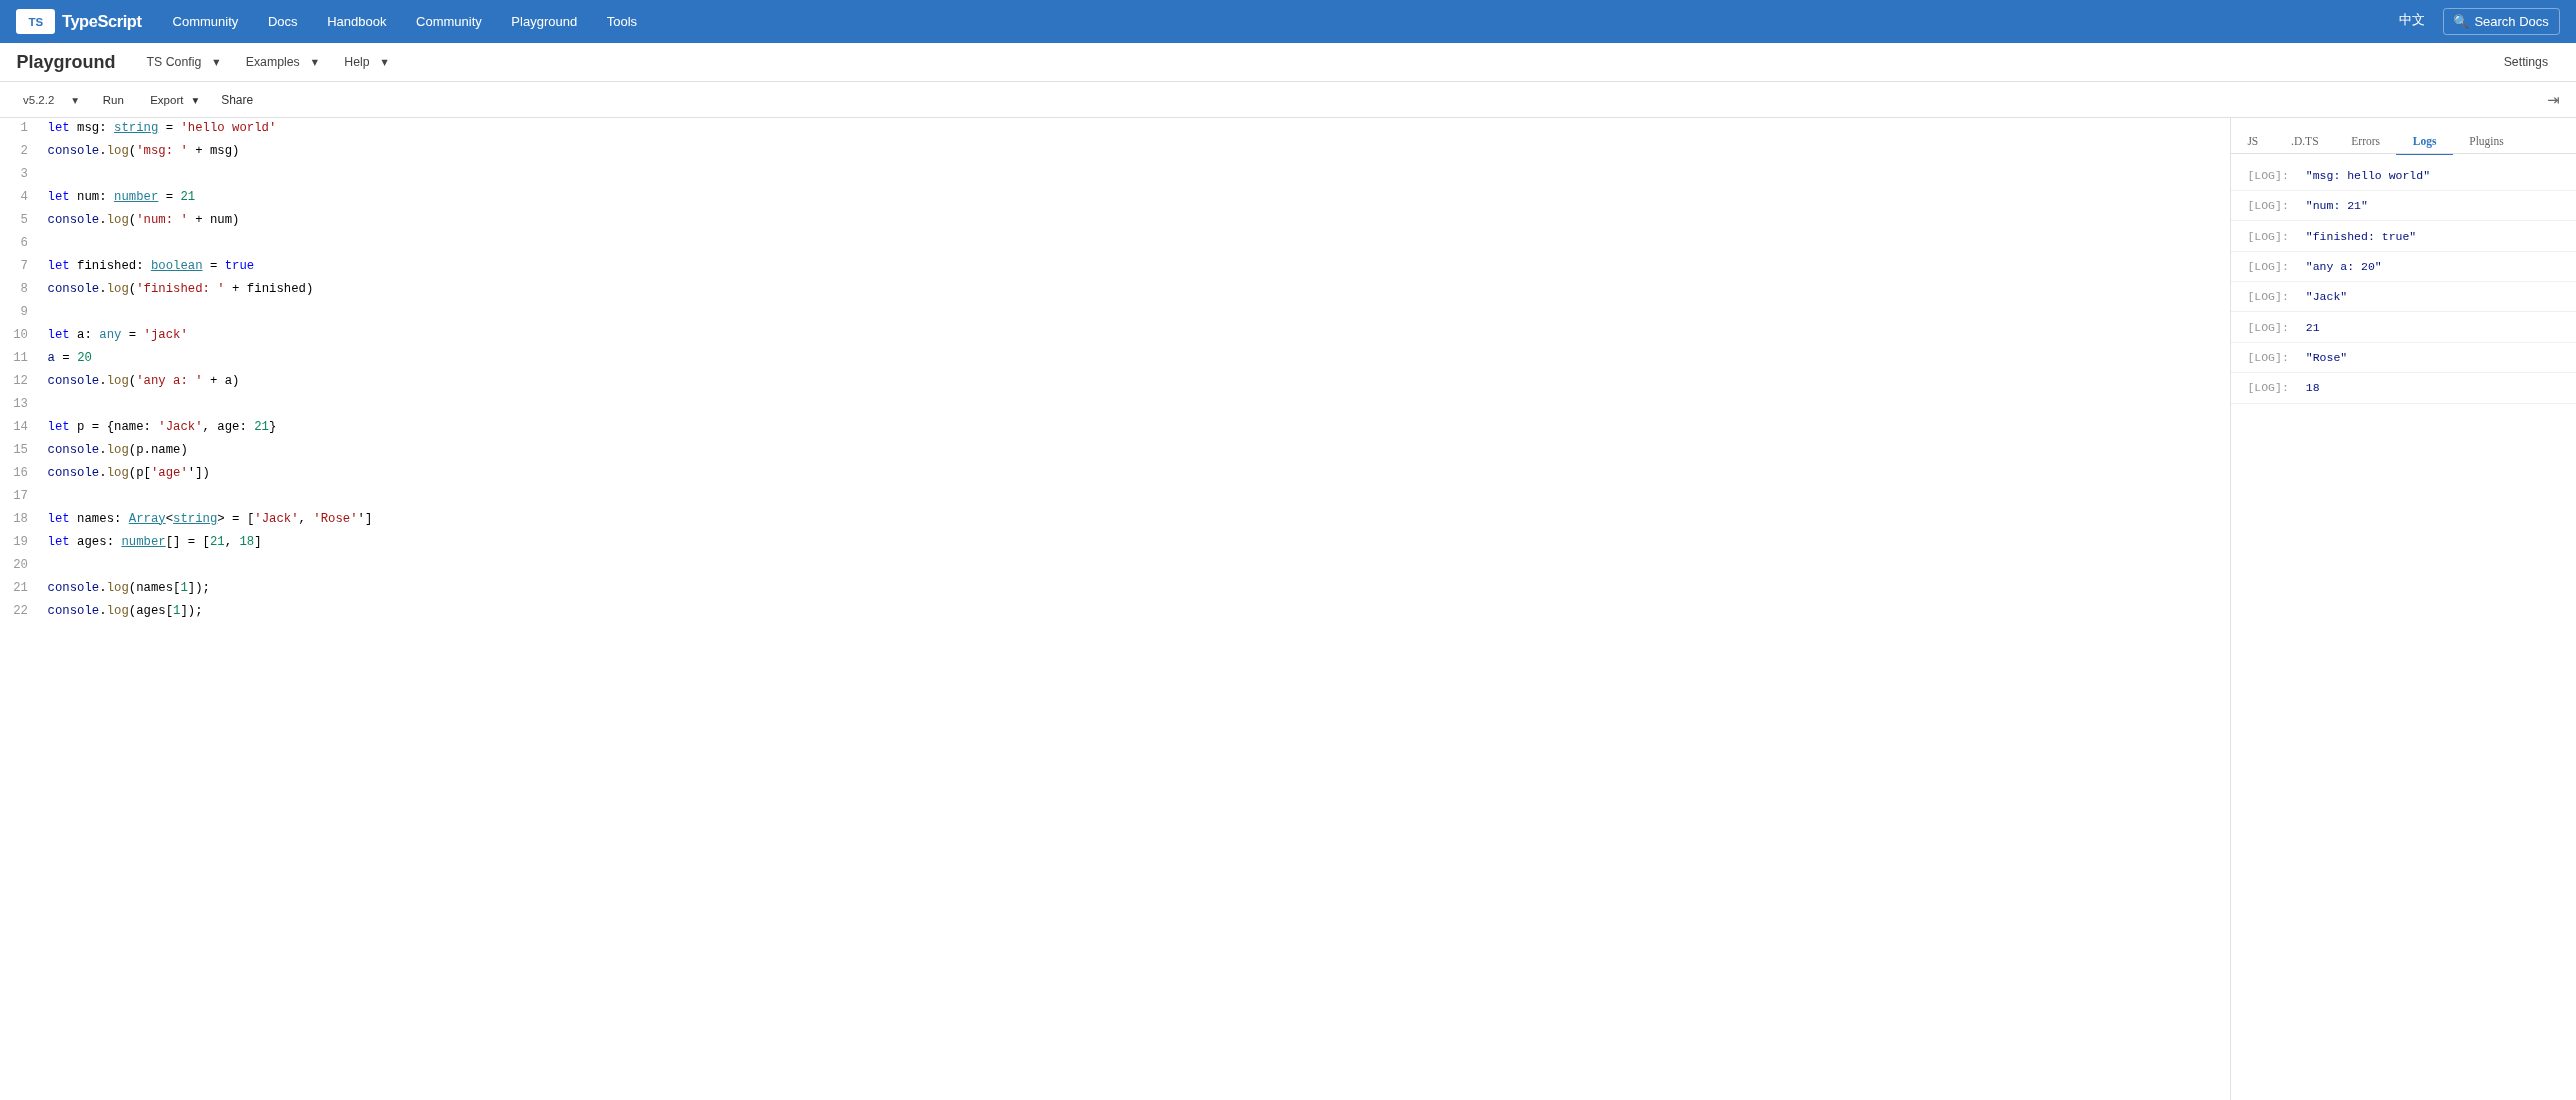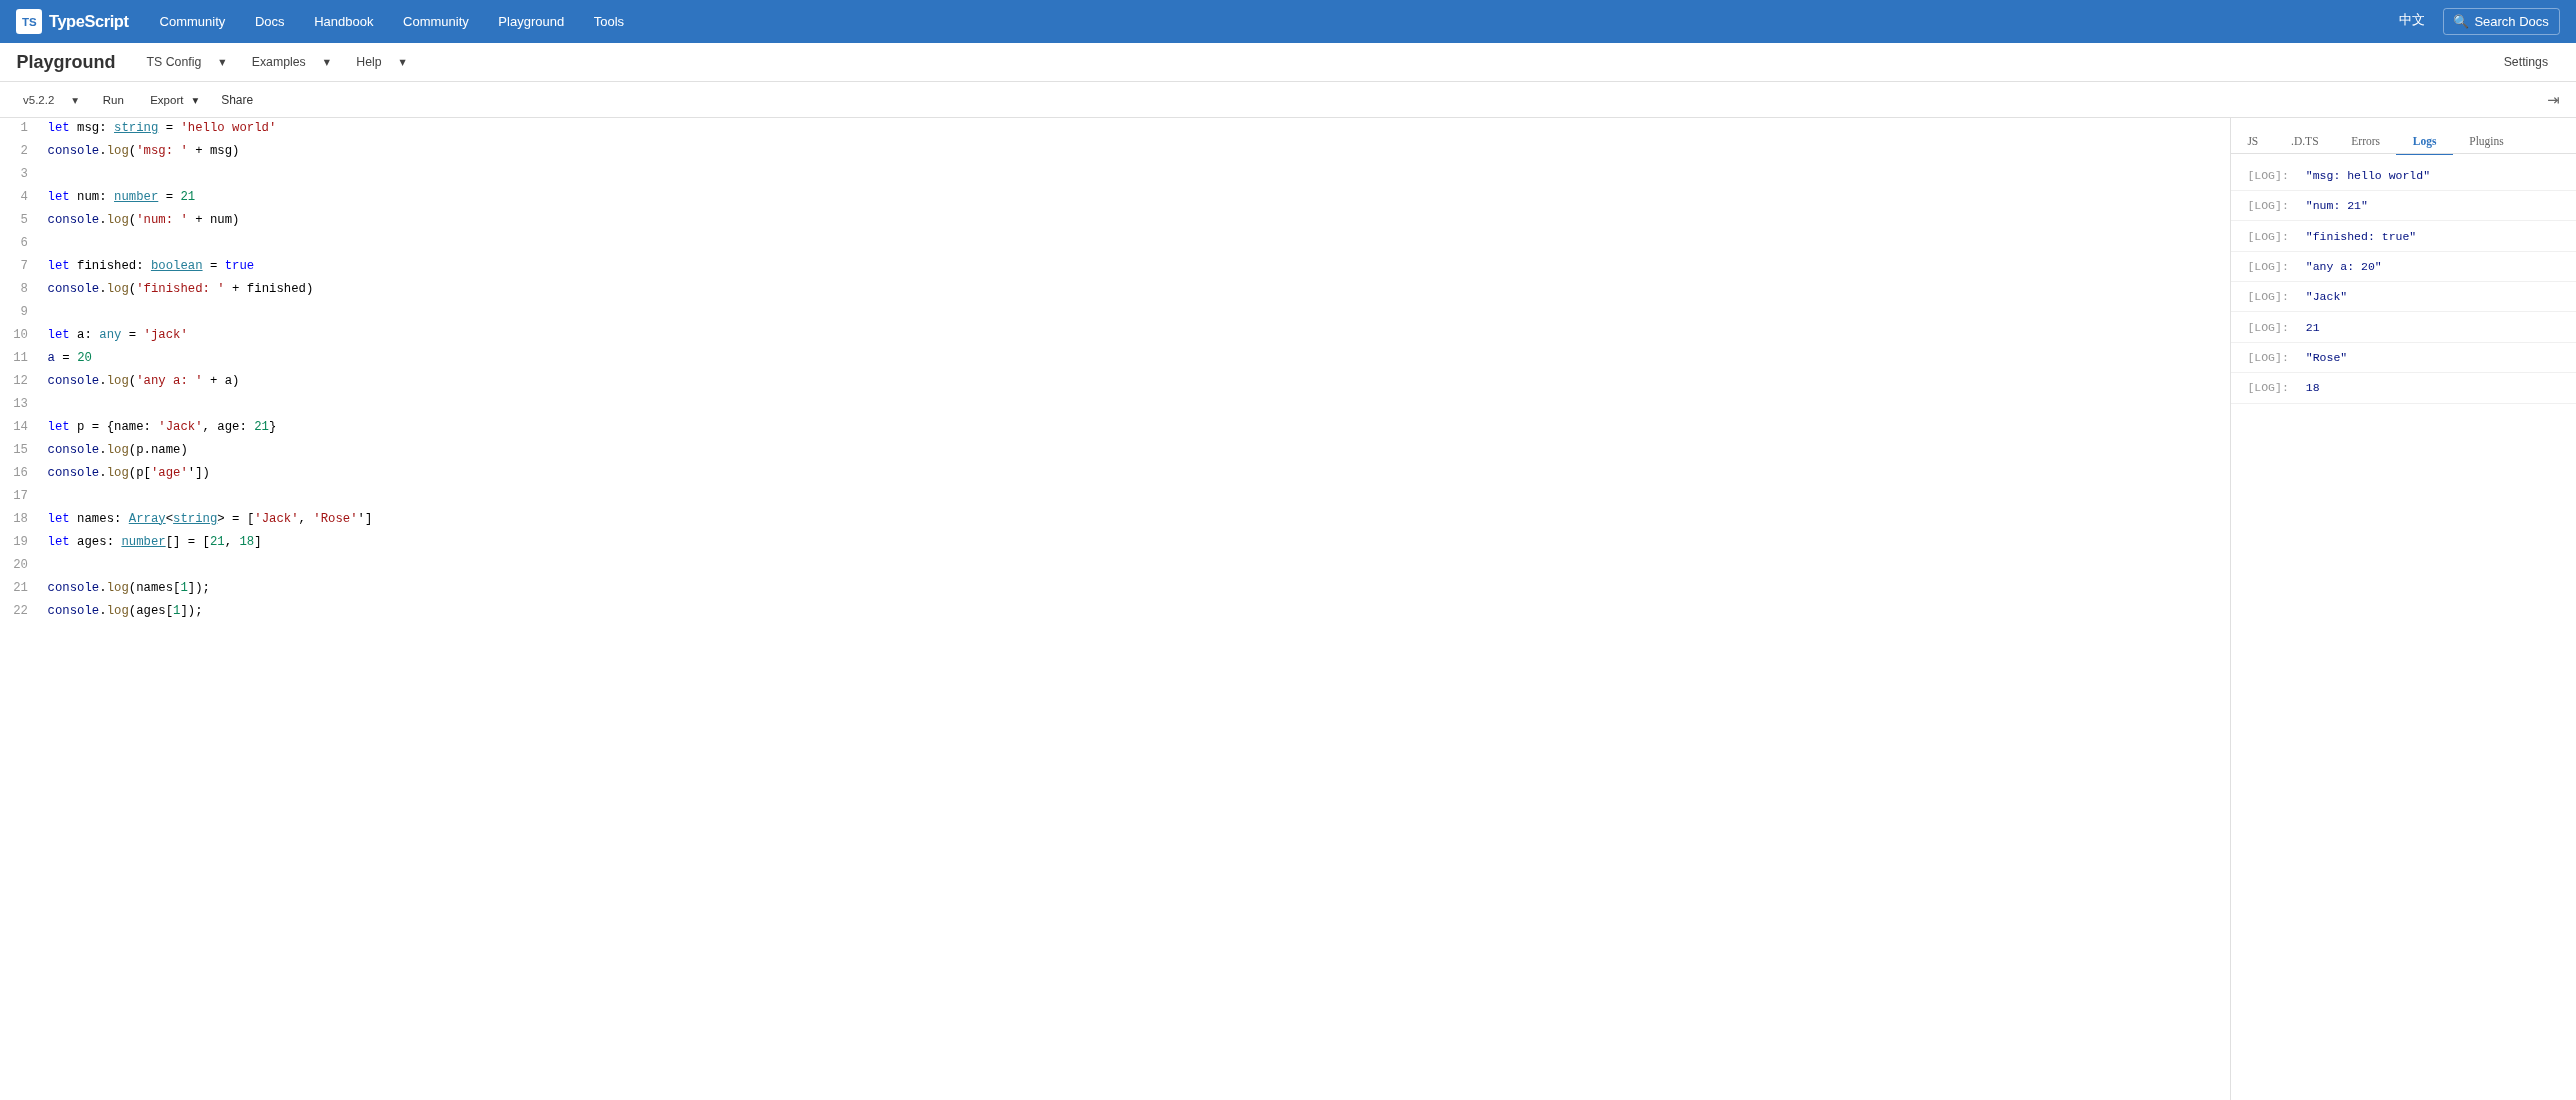--- a/index.html
+++ b/index.html
@@ -18,21 +18,21 @@
       display: flex;
       align-items: center;
       gap: 6.6px;
       margin-right: 13px;
     }
     .logo-icon {
       background: #fff;
       color: #2f74c0;
       font-weight: 900;
       font-size: 11.5px;
-      width: 26px;
+      width: 39px;
       height: 24.6px;
       border-radius: 3.3px;
       display: flex;
       align-items: center;
       justify-content: center;
     }
     .logo-text {
       color: #fff;
       font-size: 16.4px;
       font-weight: 700;
@@ -89,21 +89,21 @@
     .sub-nav-btn {
       font-size: 12.3px;
       padding: 4.9px 11.5px;
       border-radius: 3.3px;
       cursor: pointer;
       color: #444;
       background: none;
       border: none;
       display: flex;
       align-items: center;
-      gap: 18px;
+      gap: 12px;
     }
     .sub-nav-right {
       margin-left: auto;
     }
 
     
     .toolbar {
       background: #fff;
       border-bottom: 0.8px solid #e0e0e0;
       display: flex;

